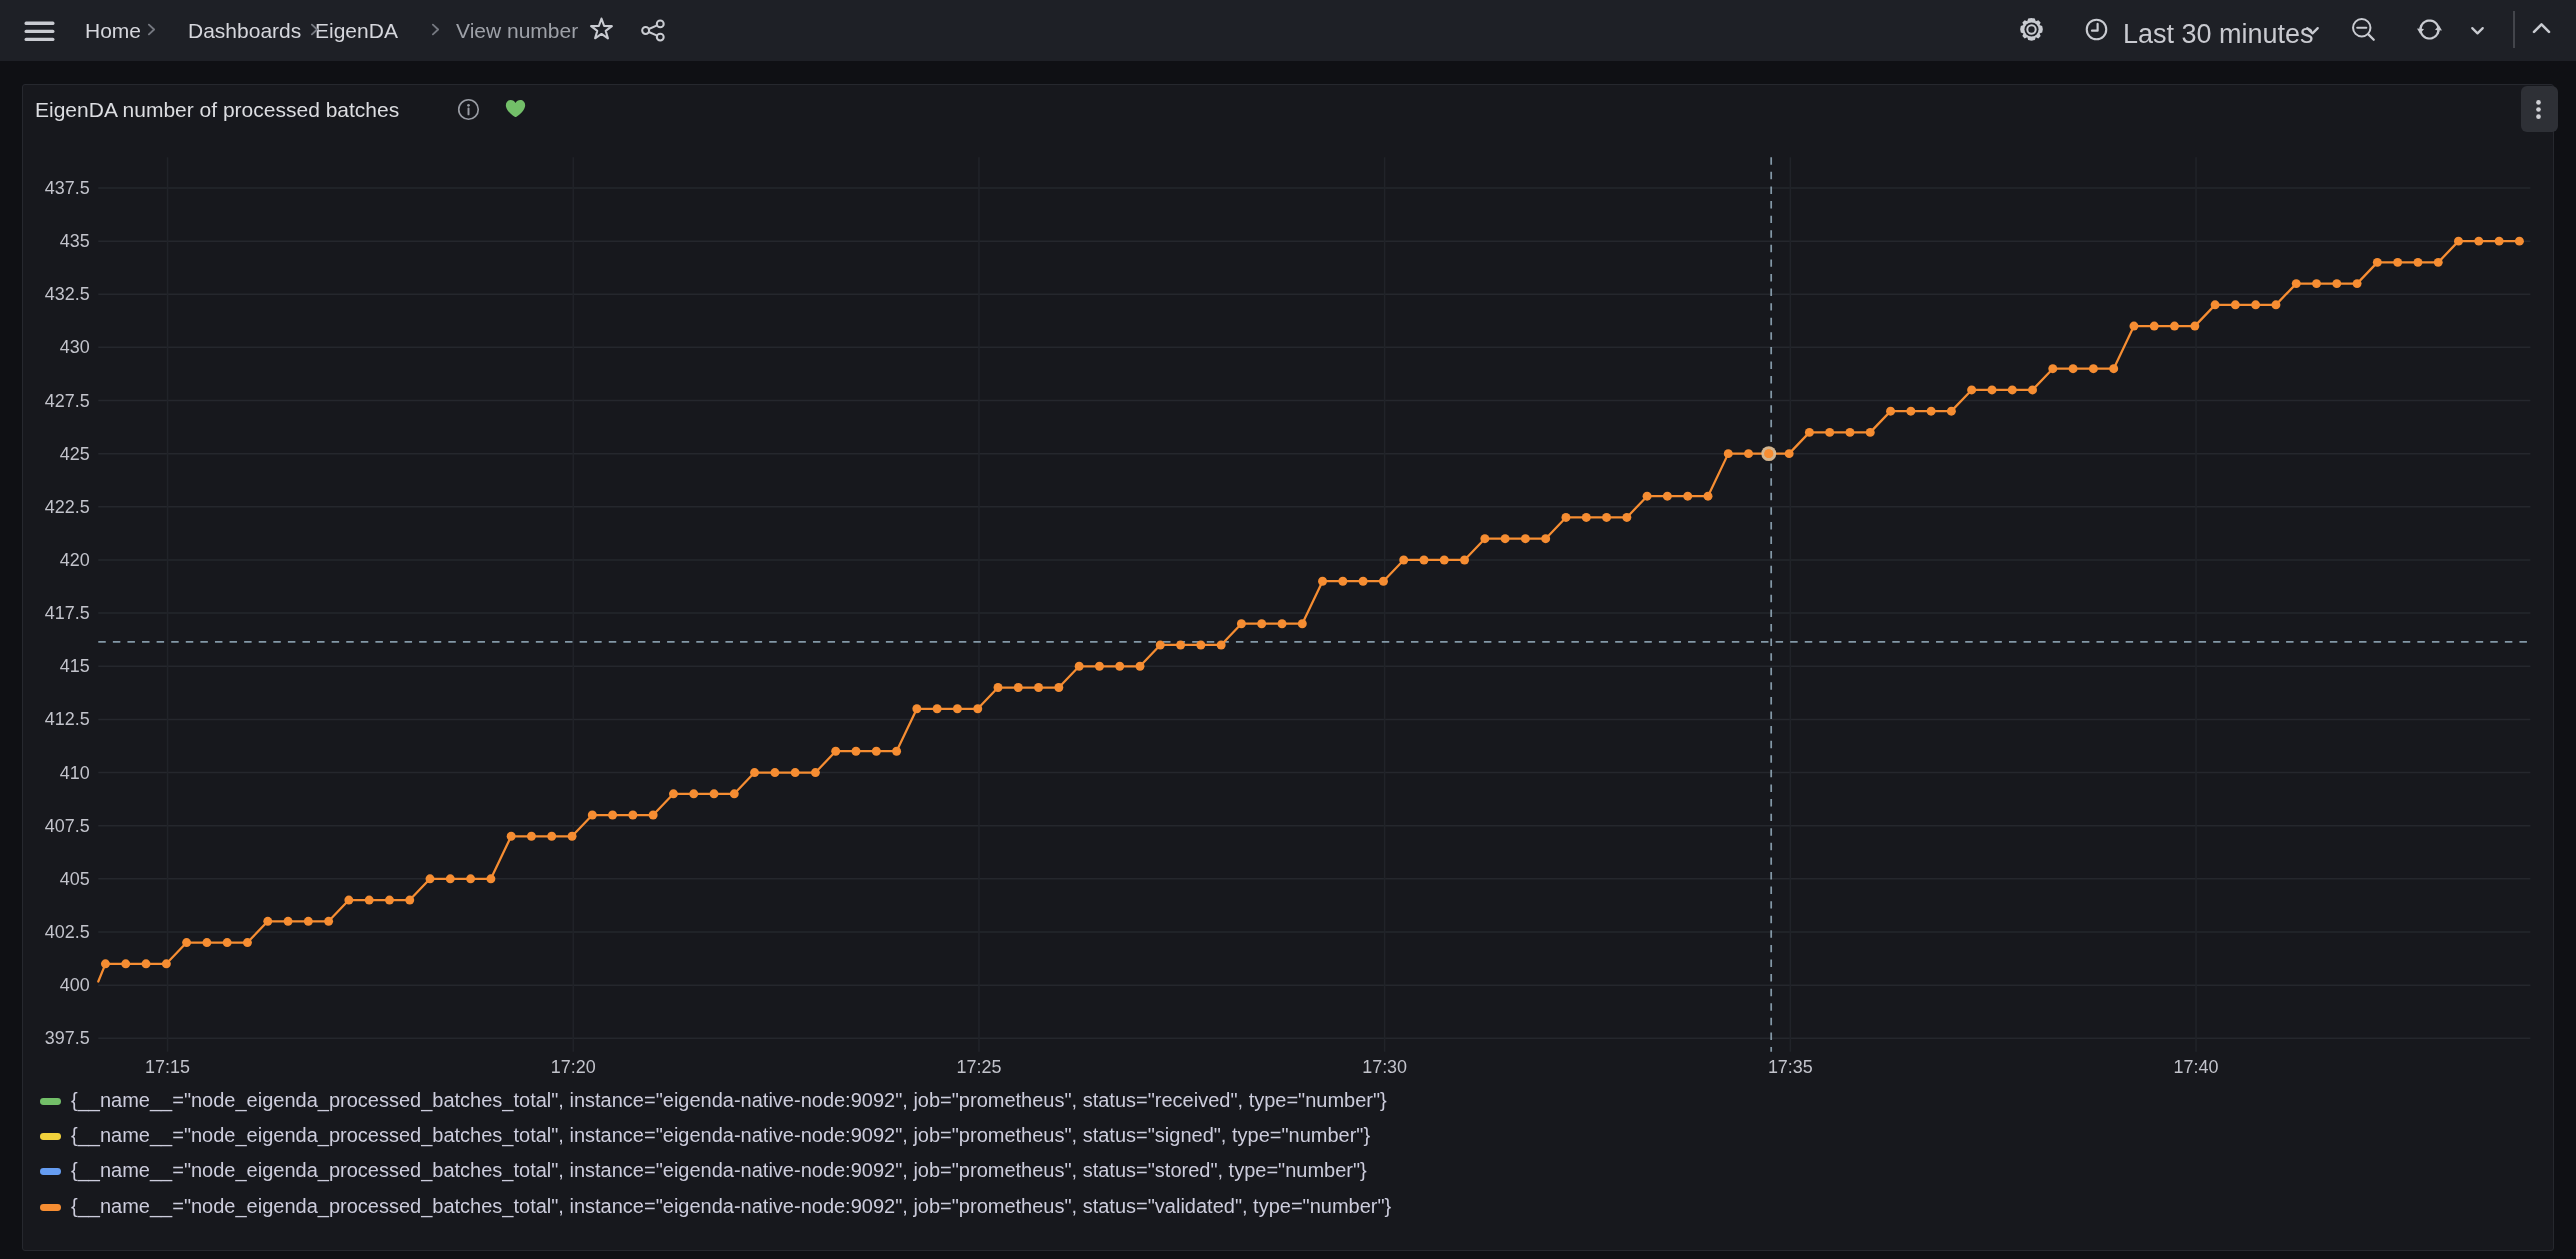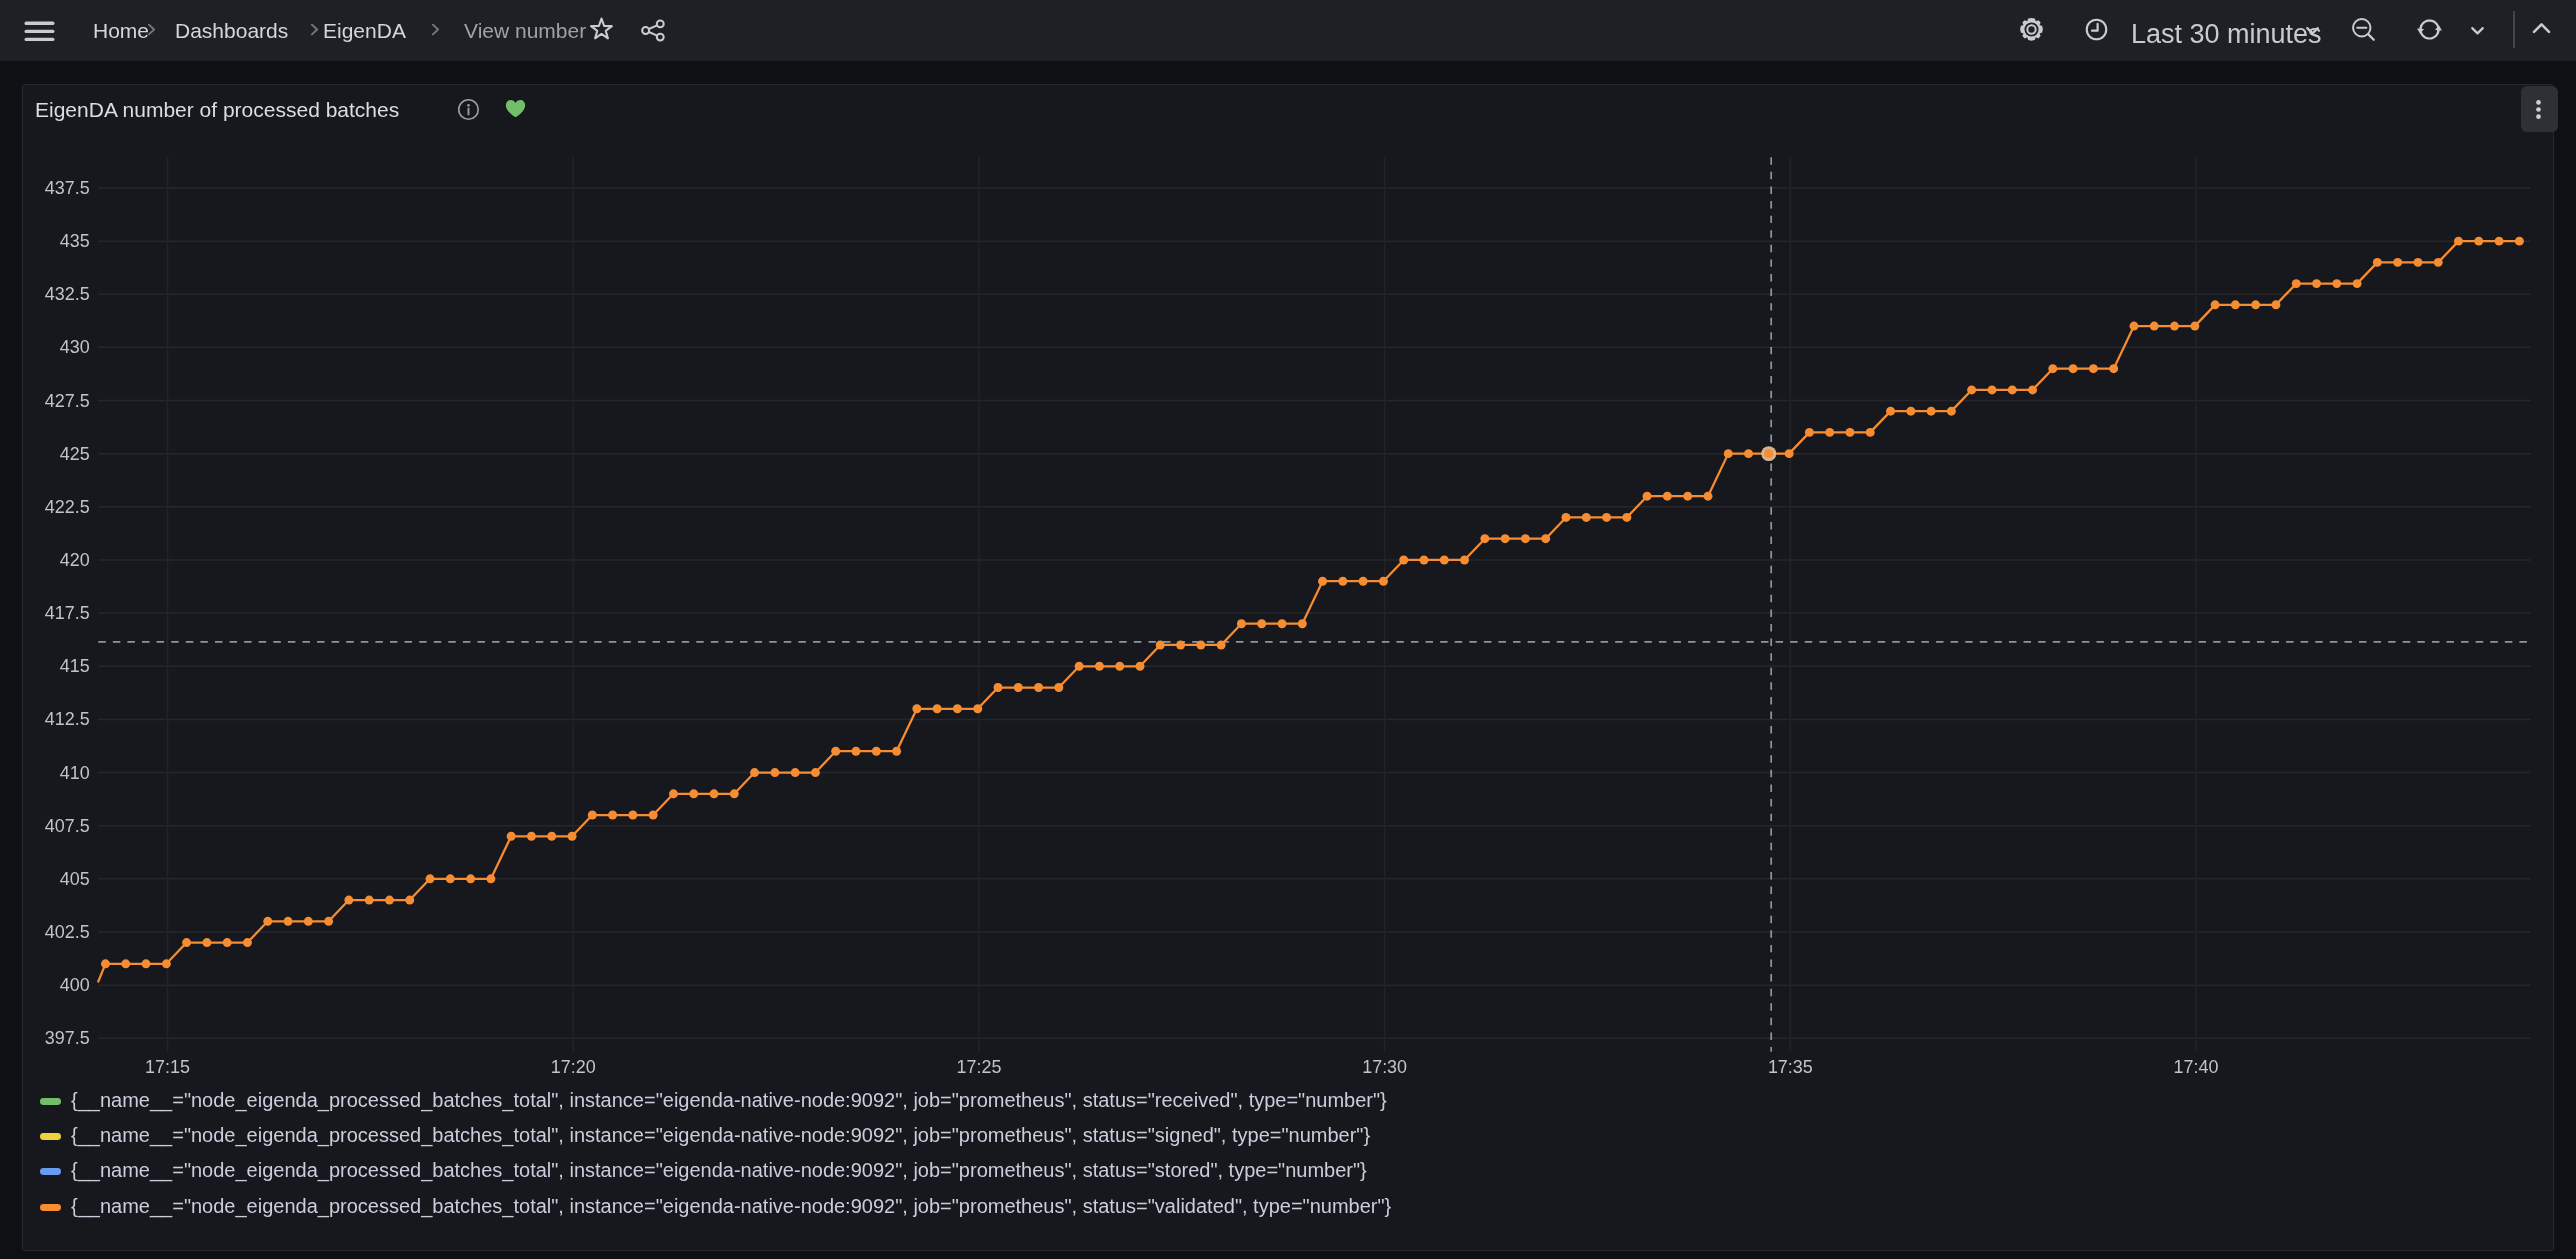--- a/index.html
+++ b/index.html
@@ -1,25 +1,25 @@
 <!DOCTYPE html>
 <html style="font-size:12px"><head><meta charset="utf-8">
 <style>
 html,body { margin:0; padding:0; width:2576px; height:1260px; background:#0f1014;
   font-family:"Liberation Sans", sans-serif; overflow:hidden; }
 .topbar { position:absolute; left:0; top:0; width:100%; height:61px; background:#1e2026; }
-.crumb { position:absolute; top:19.4px; font-size:21px; color:#d5d6dc;margin-left:8px; }
+.crumb { position:absolute; top:19.4px; font-size:21px; color:#d5d6dc; }
 .panel { position:absolute; left:22px; top:84px; width:2532px; height:1167px;
   background:#17181d; border:1.5px solid #26282e; border-radius:3px; box-sizing:border-box; }
 .ptitle { position:absolute; left:35px; top:98px; font-size:21px; font-weight:400; color:#dcdde1; letter-spacing:0px; }
 </style></head>
 <body>
 <div class="topbar"></div>
 <div class="crumb" style="left:85px">Home</div>
-<div class="crumb" style="left:167px">Dashboards</div>
+<div class="crumb" style="left:188px">Dashboards</div>
 <div class="crumb" style="left:315px">EigenDA</div>
 <div class="crumb" style="left:456px; color:#9ea1a8">View number</div>
 <div class="crumb" style="left:2123px; top:18.7px; color:#c9cad0; font-size:27px">Last 30 minutes</div>
 <div style="position:absolute; left:2513px; top:10.5px; width:1.9px; height:37px; background:#43454b"></div>
 <div class="panel"></div>
 <div class="ptitle">EigenDA number of processed batches</div>
 <svg width="2576" height="1260" viewBox="0 0 3444 1684" xmlns="http://www.w3.org/2000/svg" style="position:absolute;left:0;top:0">
 <line x1="131.4" y1="1387.8" x2="3383" y2="1387.8" stroke="#25272d" stroke-width="2"></line>
 <text x="120" y="1387.8" fill="#c2c3cb" font-size="24" text-anchor="end" dominant-baseline="central">397.5</text>
 <line x1="131.4" y1="1316.8" x2="3383" y2="1316.8" stroke="#25272d" stroke-width="2"></line>

